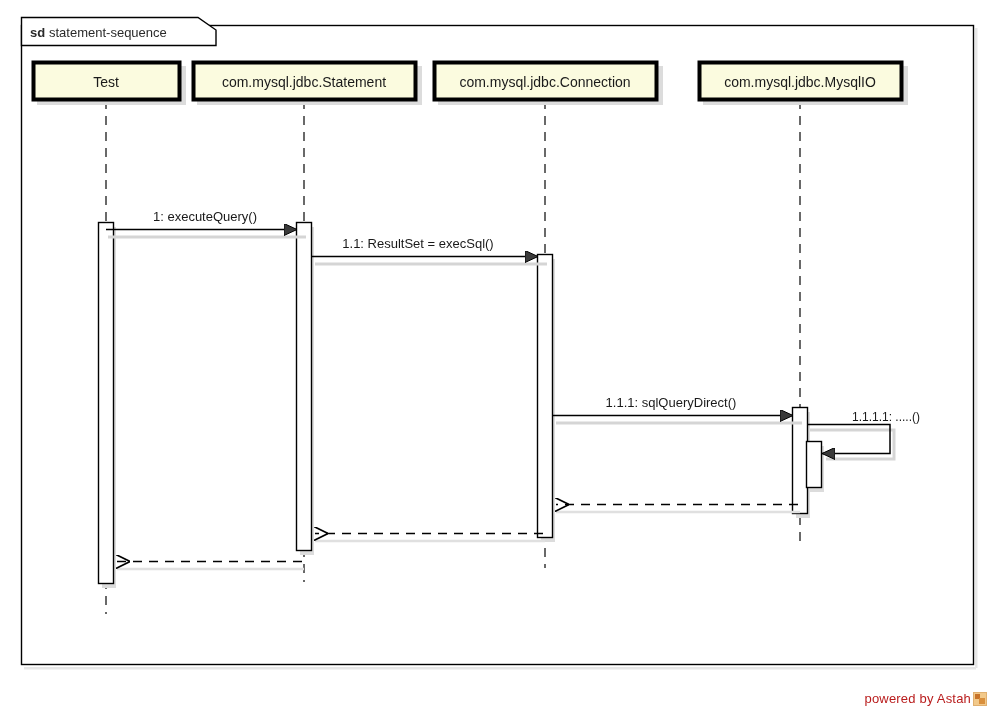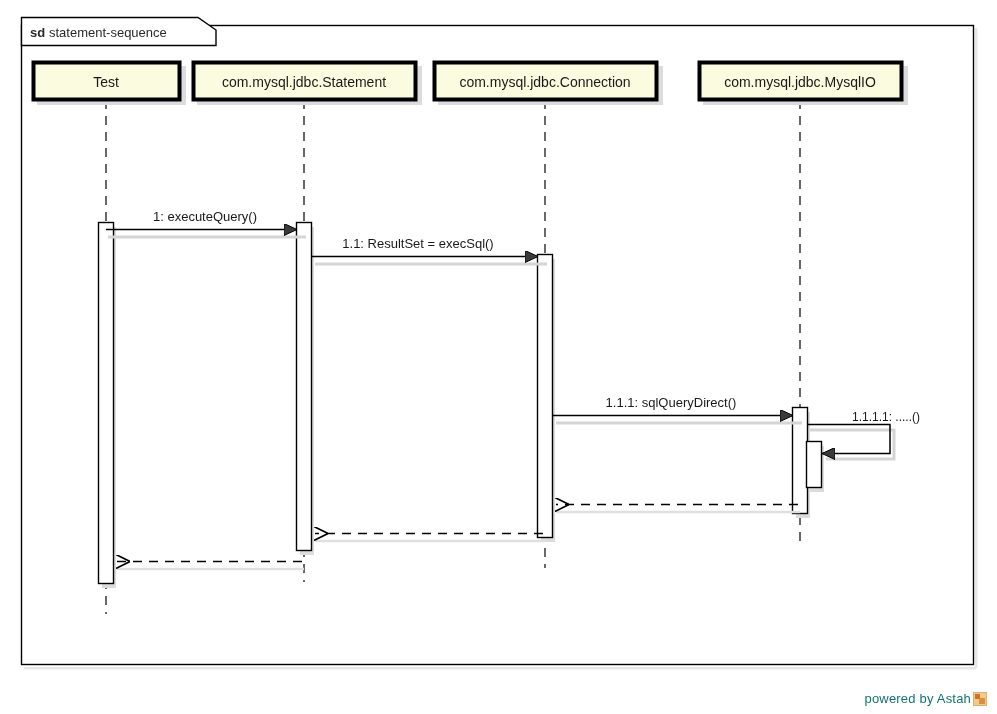--- a/index.html
+++ b/index.html
@@ -18,21 +18,21 @@
     position: absolute;
     left: 0; top: 0;
     width: 997px;
     height: 714px;
   }
   .watermark {
     position: absolute;
     right: 10px;
     bottom: 8px;
     font-size: 13px;
-    color: #0f766e;
+    color: #b91c1c;
     font-family: "Liberation Sans", sans-serif;
     letter-spacing: 0.2px;
     display: flex;
     align-items: center;
     gap: 2px;
     user-select: none;
   }
   .astah-logo {
     display: inline-block;
     width: 14px;

